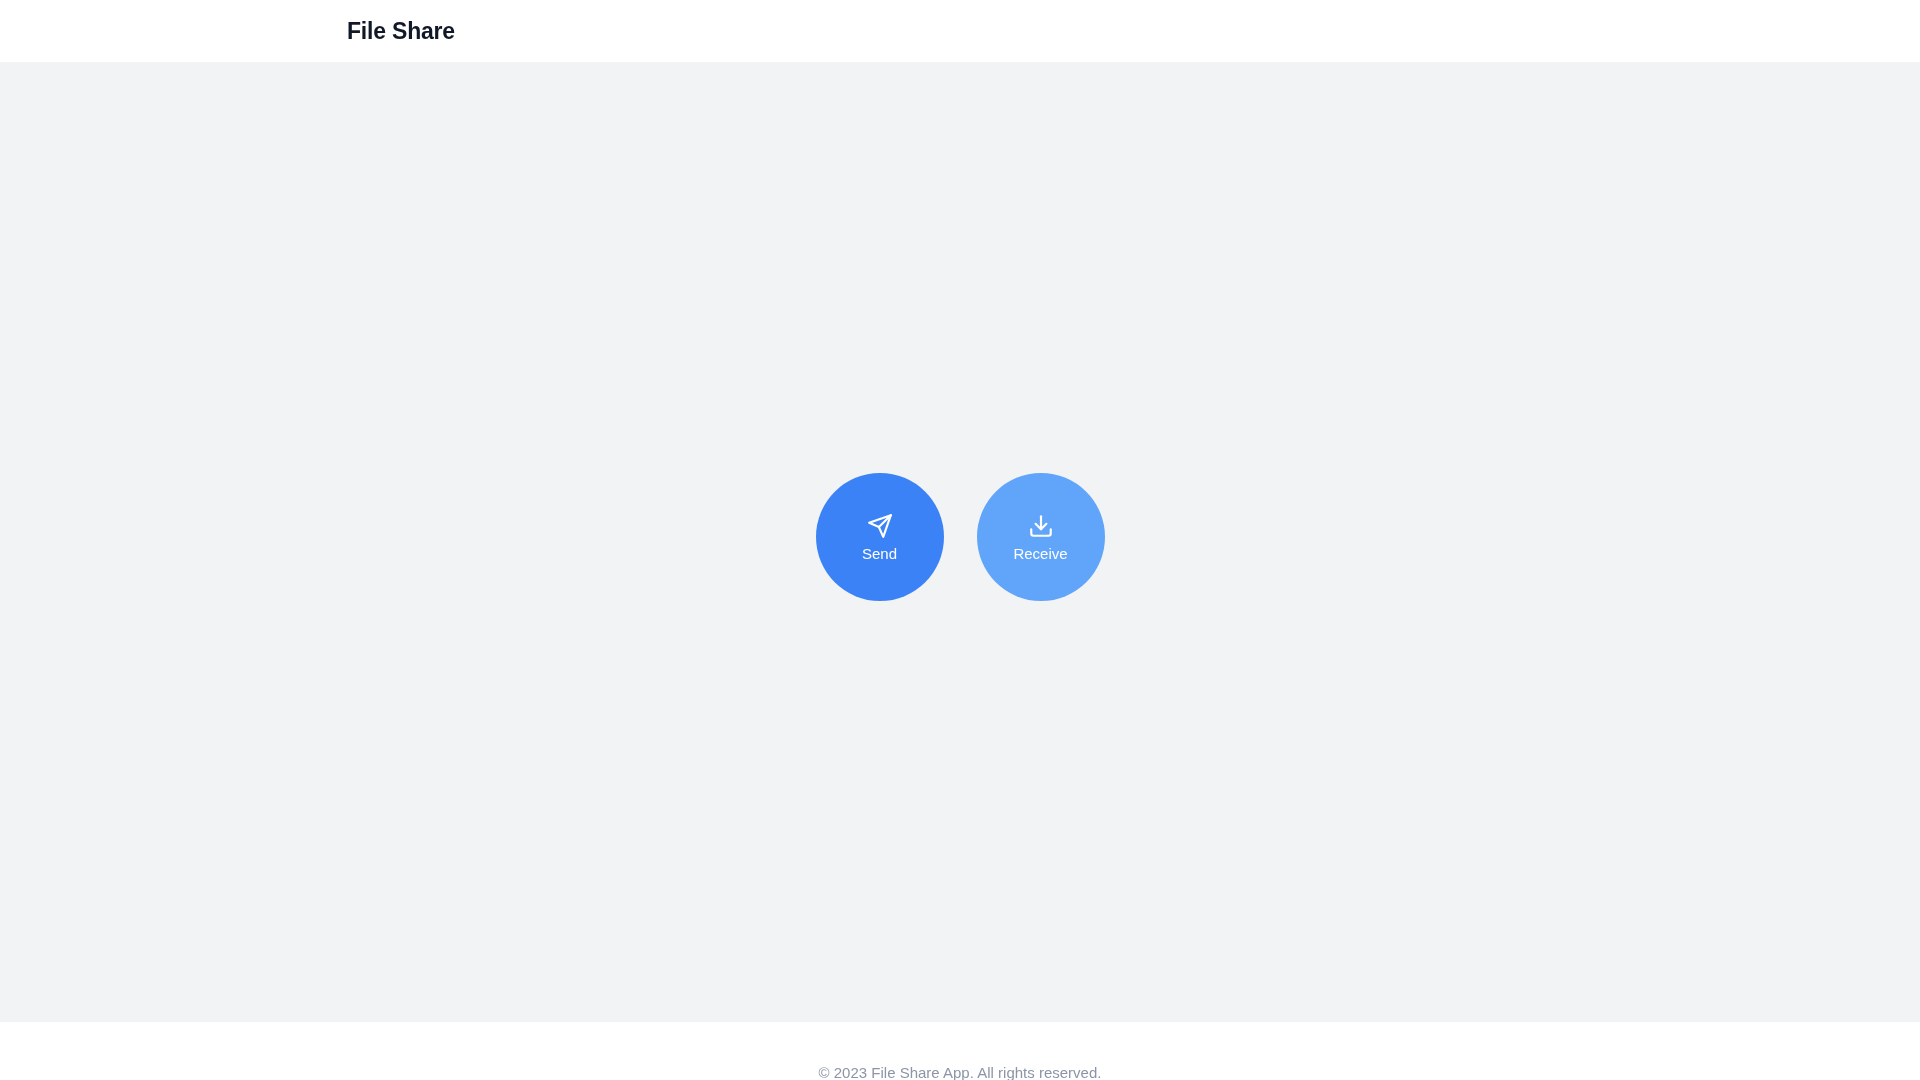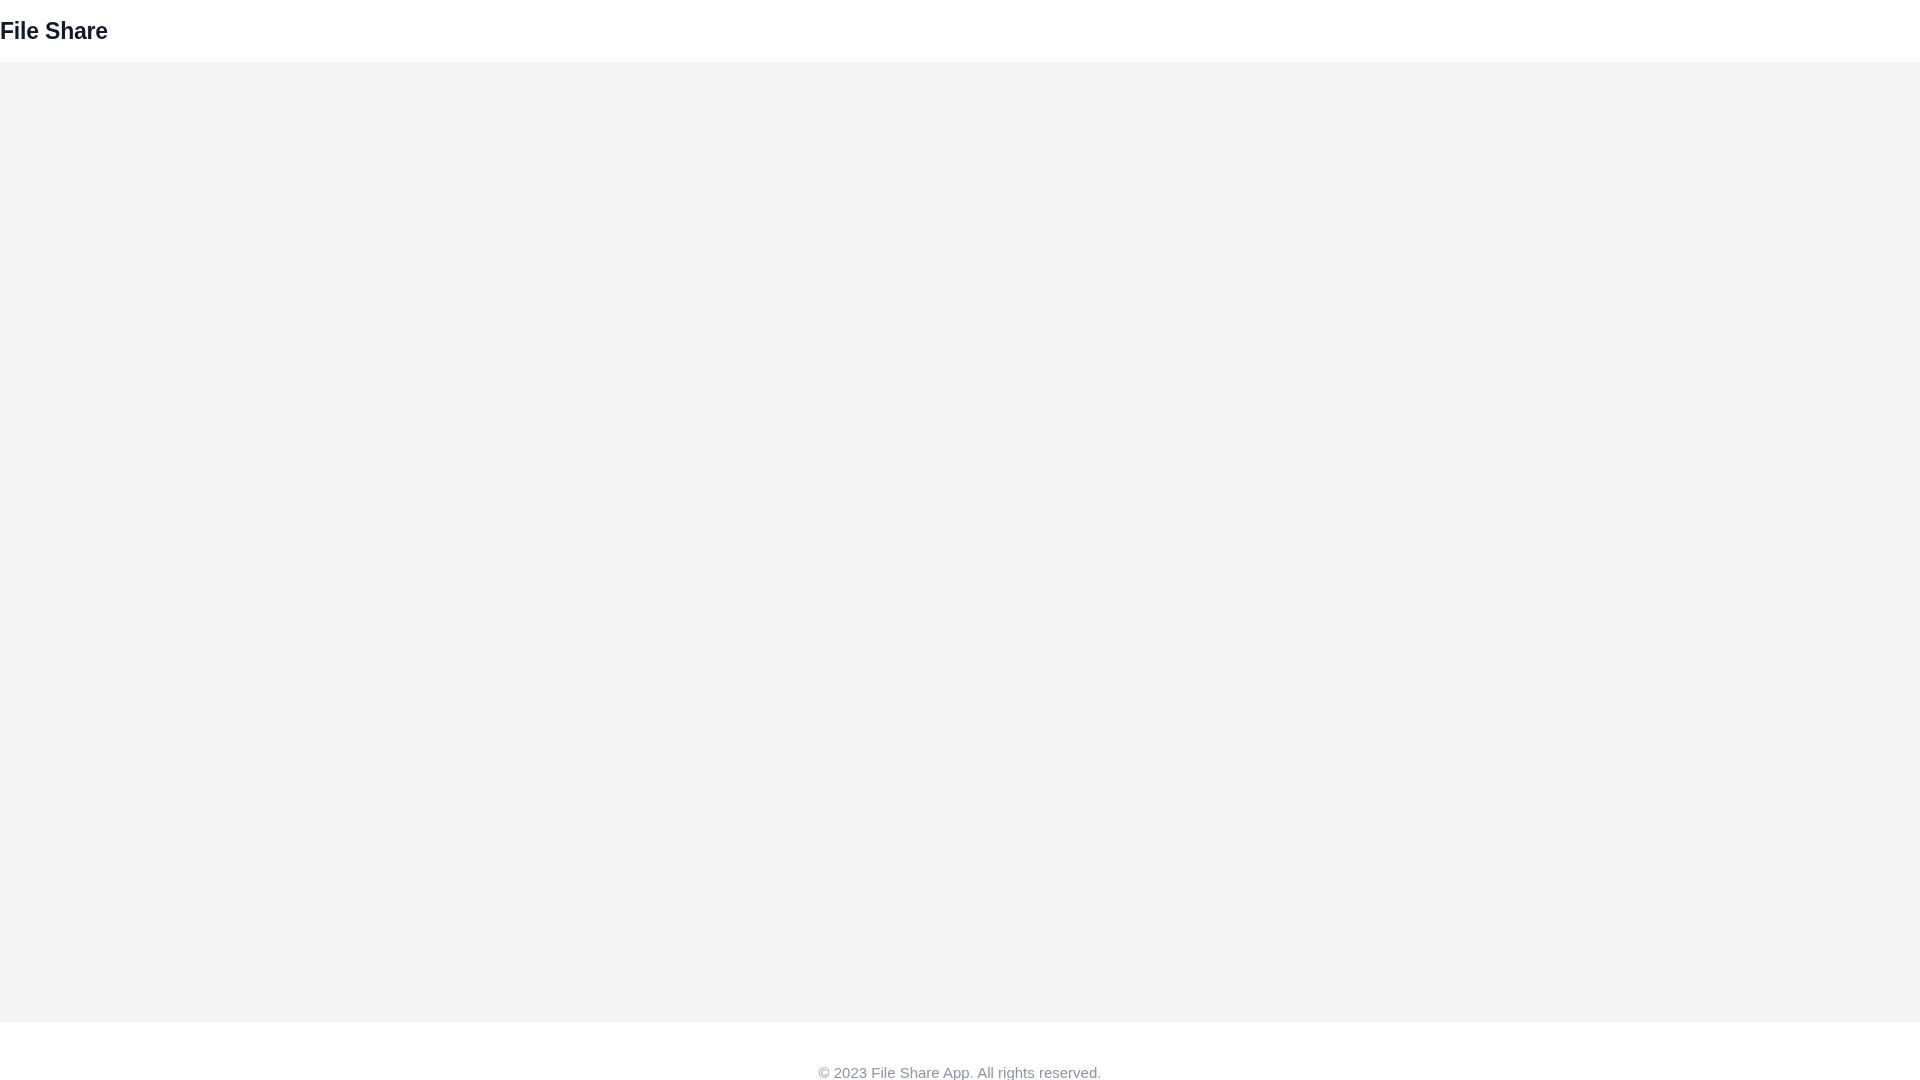--- a/index.html
+++ b/index.html
@@ -19,20 +19,21 @@
     flex-direction: column;
   }
 
   
   .app-header {
     height: 62px;
     min-height: 62px;
     background: #ffffff;
     display: flex;
     align-items: center;
+    padding-left: 347px;
   }
 
   .app-title {
     font-size: 23px;
     font-weight: 700;
     letter-spacing: -0.2px;
     color: #111827;
     line-height: 1;
   }
 
@@ -117,20 +118,39 @@
 </head>
 <body>
 
 <header class="app-header">
   <h1 class="app-title">File Share</h1>
 </header>
 
 <main class="app-main">
   <div class="action-row">
 
+    <button class="action-button send">
+      <span class="icon">
+        <svg viewBox="0 0 24 24" aria-hidden="true">
+          <line x1="22" y1="2" x2="11" y2="13"></line>
+          <polygon points="22 2 15 22 11 13 2 9 22 2"></polygon>
+        </svg>
+      </span>
+      <span class="action-label">Send</span>
+    </button>
 
+    <button class="action-button receive">
+      <span class="icon">
+        <svg viewBox="0 0 24 24" aria-hidden="true">
+          <path d="M21 15v4a2 2 0 0 1-2 2H5a2 2 0 0 1-2-2v-4"></path>
+          <polyline points="7 10 12 15 17 10"></polyline>
+          <line x1="12" y1="15" x2="12" y2="3"></line>
+        </svg>
+      </span>
+      <span class="action-label">Receive</span>
+    </button>
 
   </div>
 </main>
 
 <footer class="app-footer">
   <span class="footer-text">© 2023 File Share App. All rights reserved.</span>
 </footer>
 
 </body></html>

